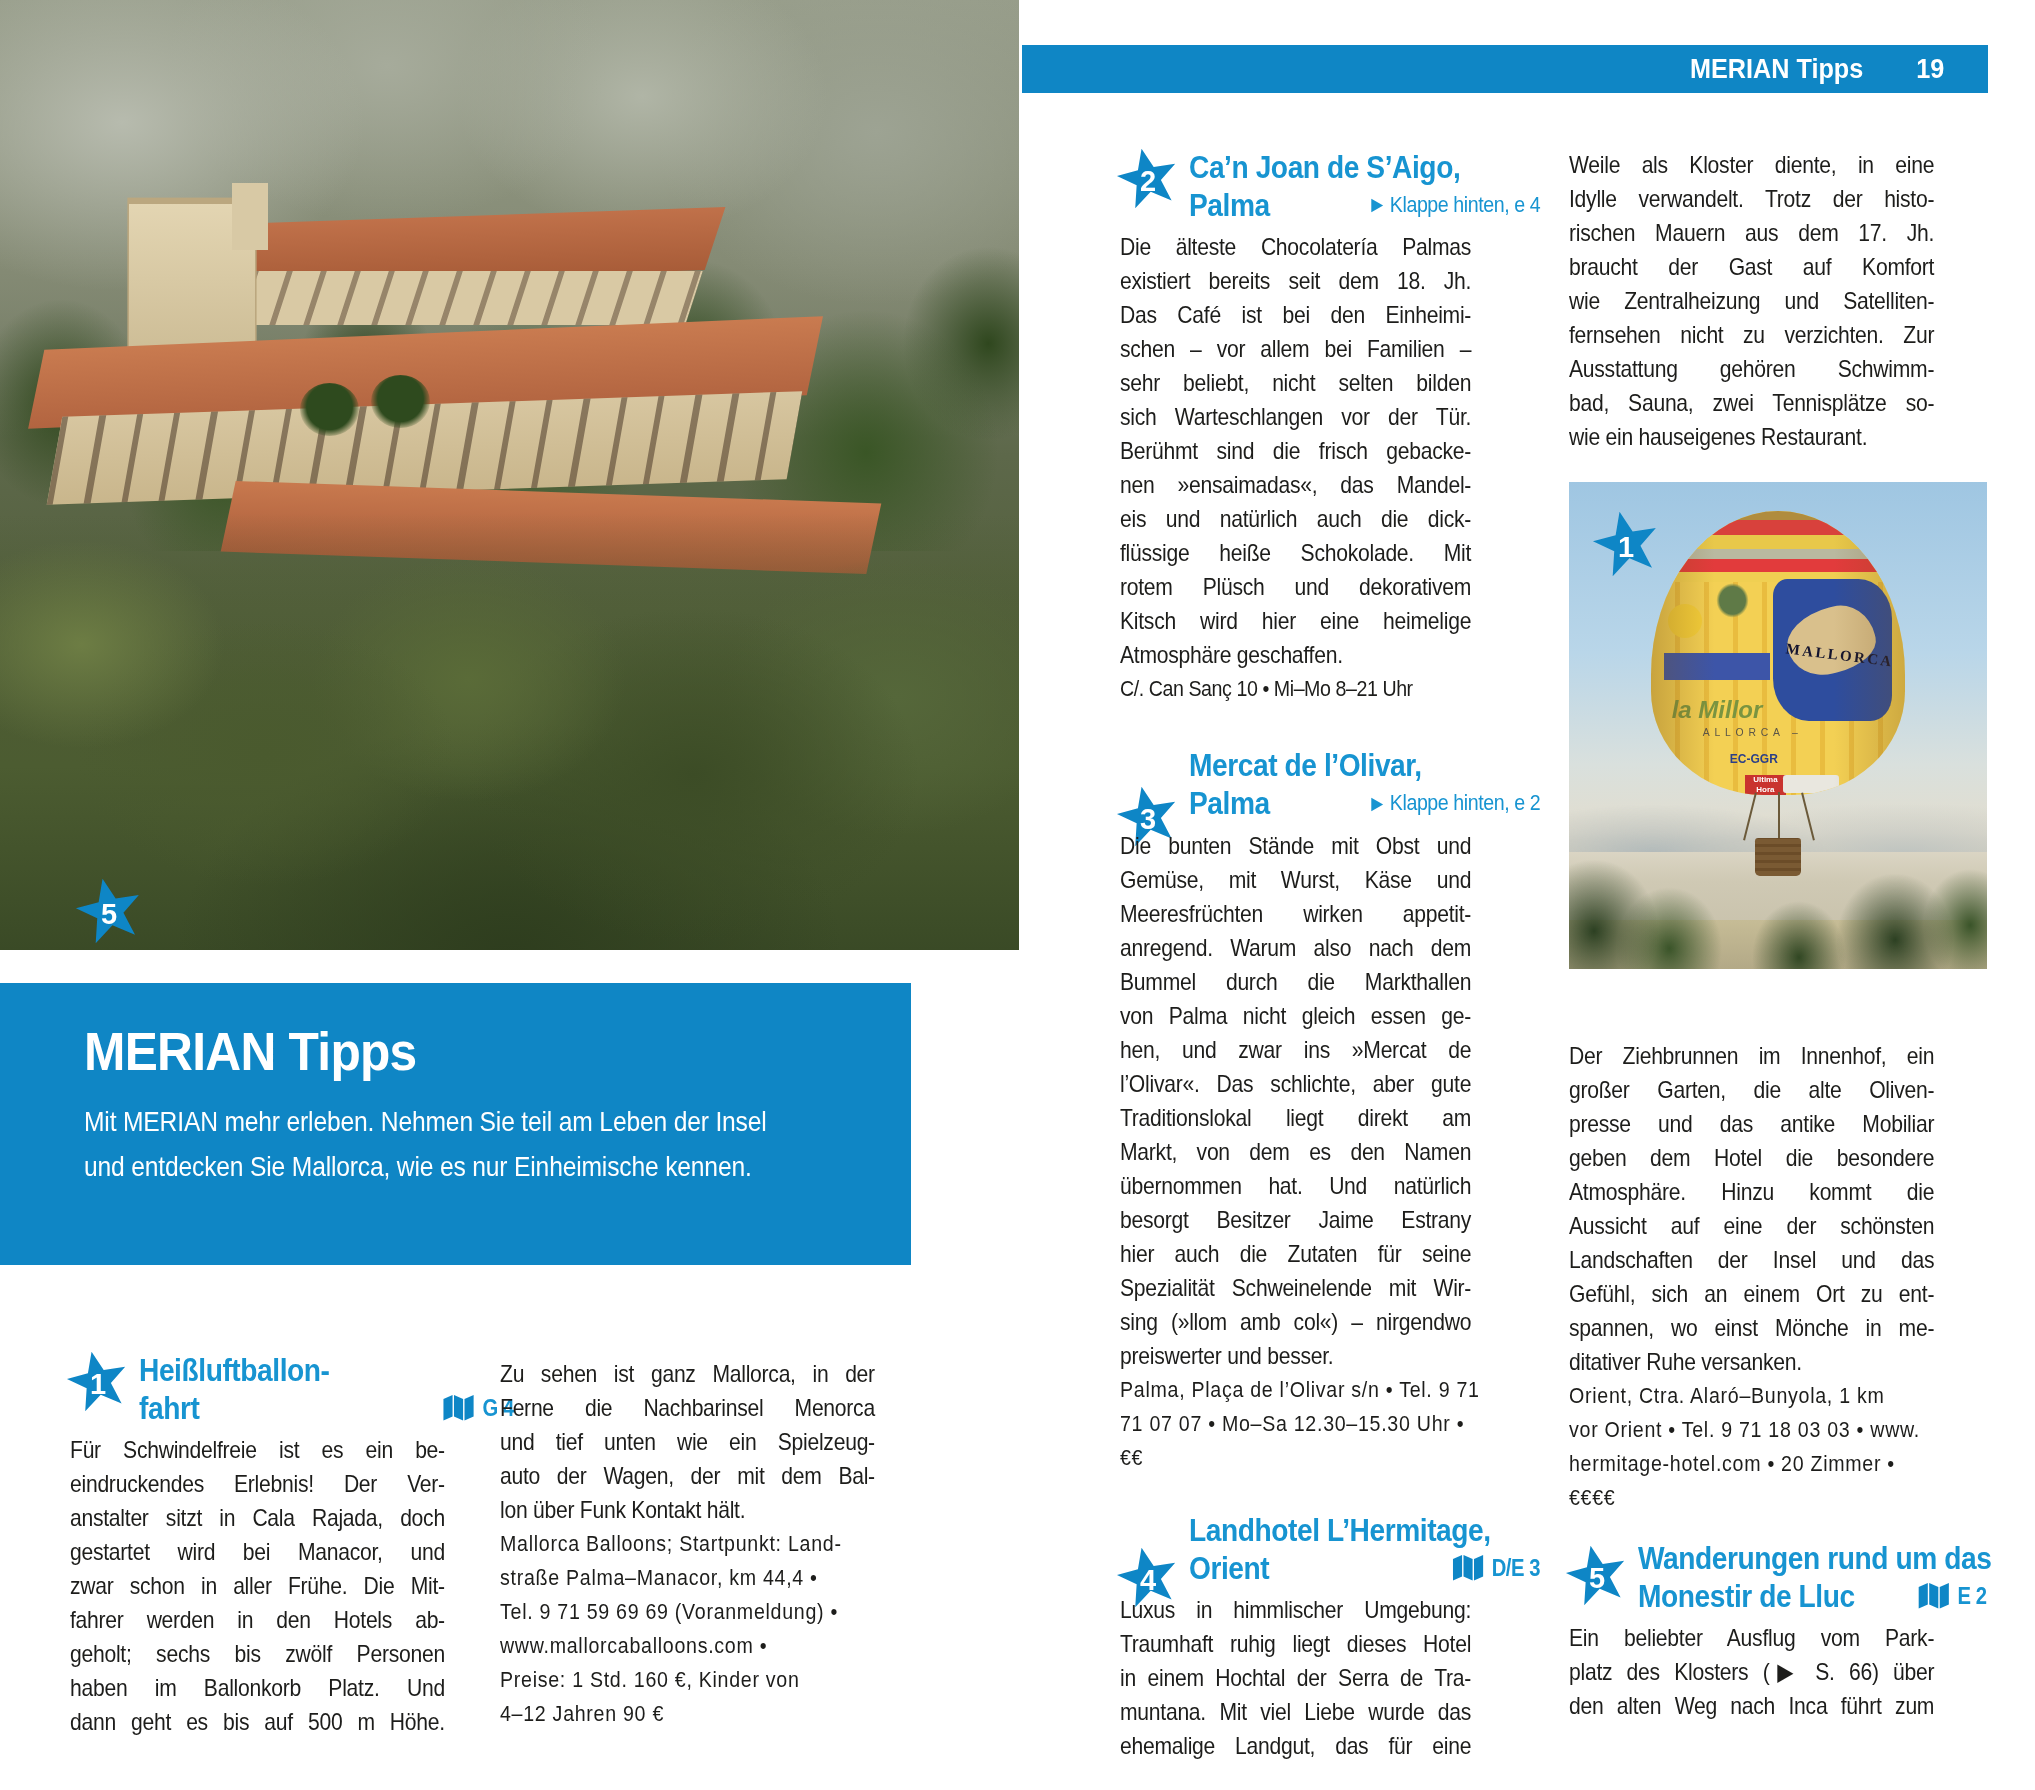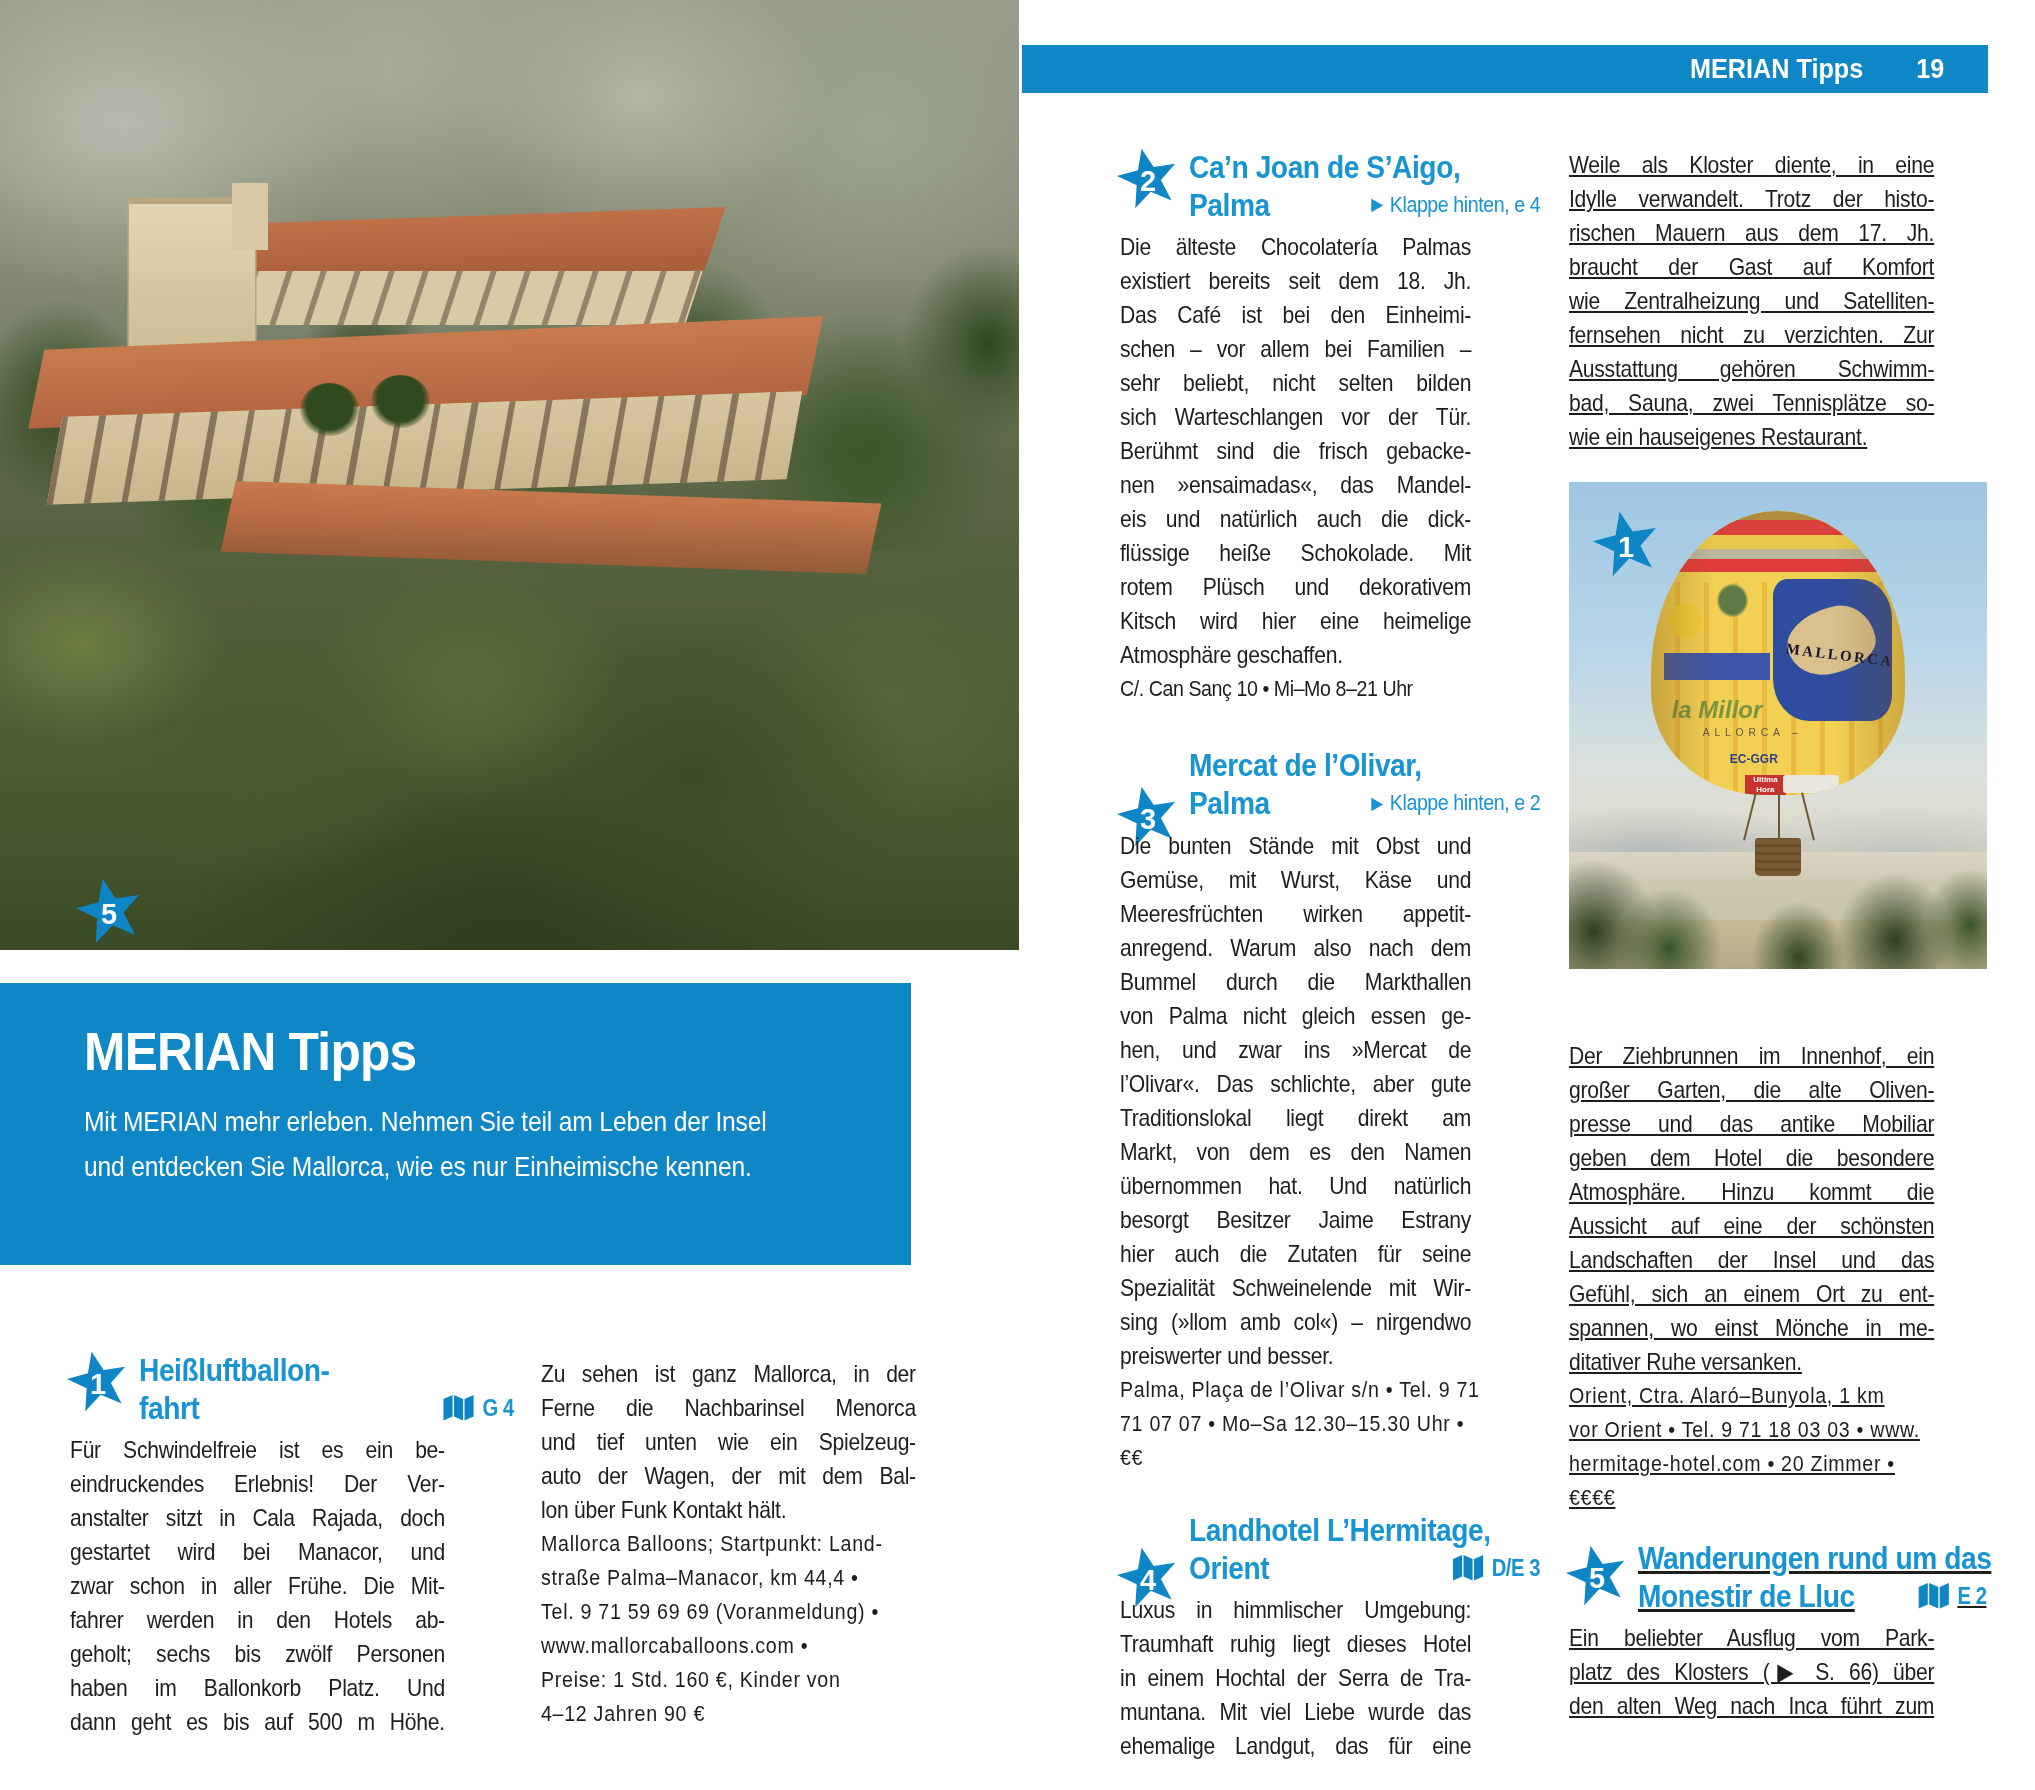--- a/index.html
+++ b/index.html
@@ -88,21 +88,21 @@
       radial-gradient(20% 34% at 8% 30%,#6d7d44 0%,rgba(109,125,68,0) 70%),
       radial-gradient(26% 42% at 26% 55%,#4a5a2e 0%,rgba(74,90,46,0) 72%),
       radial-gradient(22% 40% at 46% 38%,#5a6b38 0%,rgba(90,107,56,0) 70%),
       radial-gradient(30% 52% at 68% 60%,#3c4c26 0%,rgba(60,76,38,0) 74%),
       radial-gradient(24% 44% at 88% 42%,#55673a 0%,rgba(85,103,58,0) 72%),
       radial-gradient(42% 70% at 50% 102%,#2e3d1e 0%,rgba(46,61,30,0) 78%),
       linear-gradient(180deg,rgba(76,92,49,0) 0%,#4c5c31 58%,#3a4a26 100%);}
 
   
   .col-mid{left:1120px;top:148px;width:351px;}
-  .col-right{left:1569px;top:148px;width:418px;text-decoration:underline;}
+  .col-right{left:1569px;top:148px;width:418px;}
   .gap-tip{margin-top:40px;}
   .gap-sm{margin-top:36px;}
 
   
   .bphoto{position:relative;width:418px;height:487px;margin-top:28px;overflow:hidden;
     background:linear-gradient(180deg,#9fc6e2 0%,#b9d6e9 35%,#d9e0dd 58%,#e2ddce 72%,#cfc9b4 82%,#c4bda6 100%);}
   .bp-hills{position:absolute;left:0;right:0;top:62%;height:14%;
     background:radial-gradient(60% 100% at 20% 100%,#a9b4b8cc 0%,#a9b4b800 70%),
                radial-gradient(70% 100% at 80% 100%,#b4bdbfb0 0%,#b4bdbf00 72%);}
   .bp-field{position:absolute;left:0;right:0;bottom:0;height:10%;background:linear-gradient(180deg,#c6bc96,#b3a987);}
@@ -136,21 +136,21 @@
   .env-reg{position:absolute;left:18%;top:85%;width:45%;text-align:center;font-size:12px;font-weight:bold;color:#2b3f88;}
   .env-banner{position:absolute;left:37%;top:93%;width:41px;height:21px;background:#c9332e;color:#fff;
     font-size:8px;line-height:9.6px;text-align:center;font-weight:bold;}
   .env-white{position:absolute;left:52%;top:93%;width:56px;height:17.6px;background:#e9e7df;border-radius:3.2px;}
   .rope{position:absolute;top:310px;width:1.6px;height:49px;background:#6b5a3a;}
   .basket{position:absolute;left:50%;top:356px;width:46px;height:38px;transform:translateX(-50%);
     background:repeating-linear-gradient(0deg,#7a5a33 0 4.8px,#6b4c28 4.8px 8px);border-radius:3.2px 3.2px 4.8px 4.8px;}
 
   
   .t1a{left:70px;top:1351px;width:375px;}
-  .t1b{left:541px;top:1357px;width:375px;}
+  .t1b{left:500px;top:1357px;width:375px;}
 </style>
 </head>
 <body>
 
 <div class="page">
 
   <div class="abs hero">
     <div class="hp-rock"></div>
     <div class="hp-treetop"></div>
     <div class="mon">

